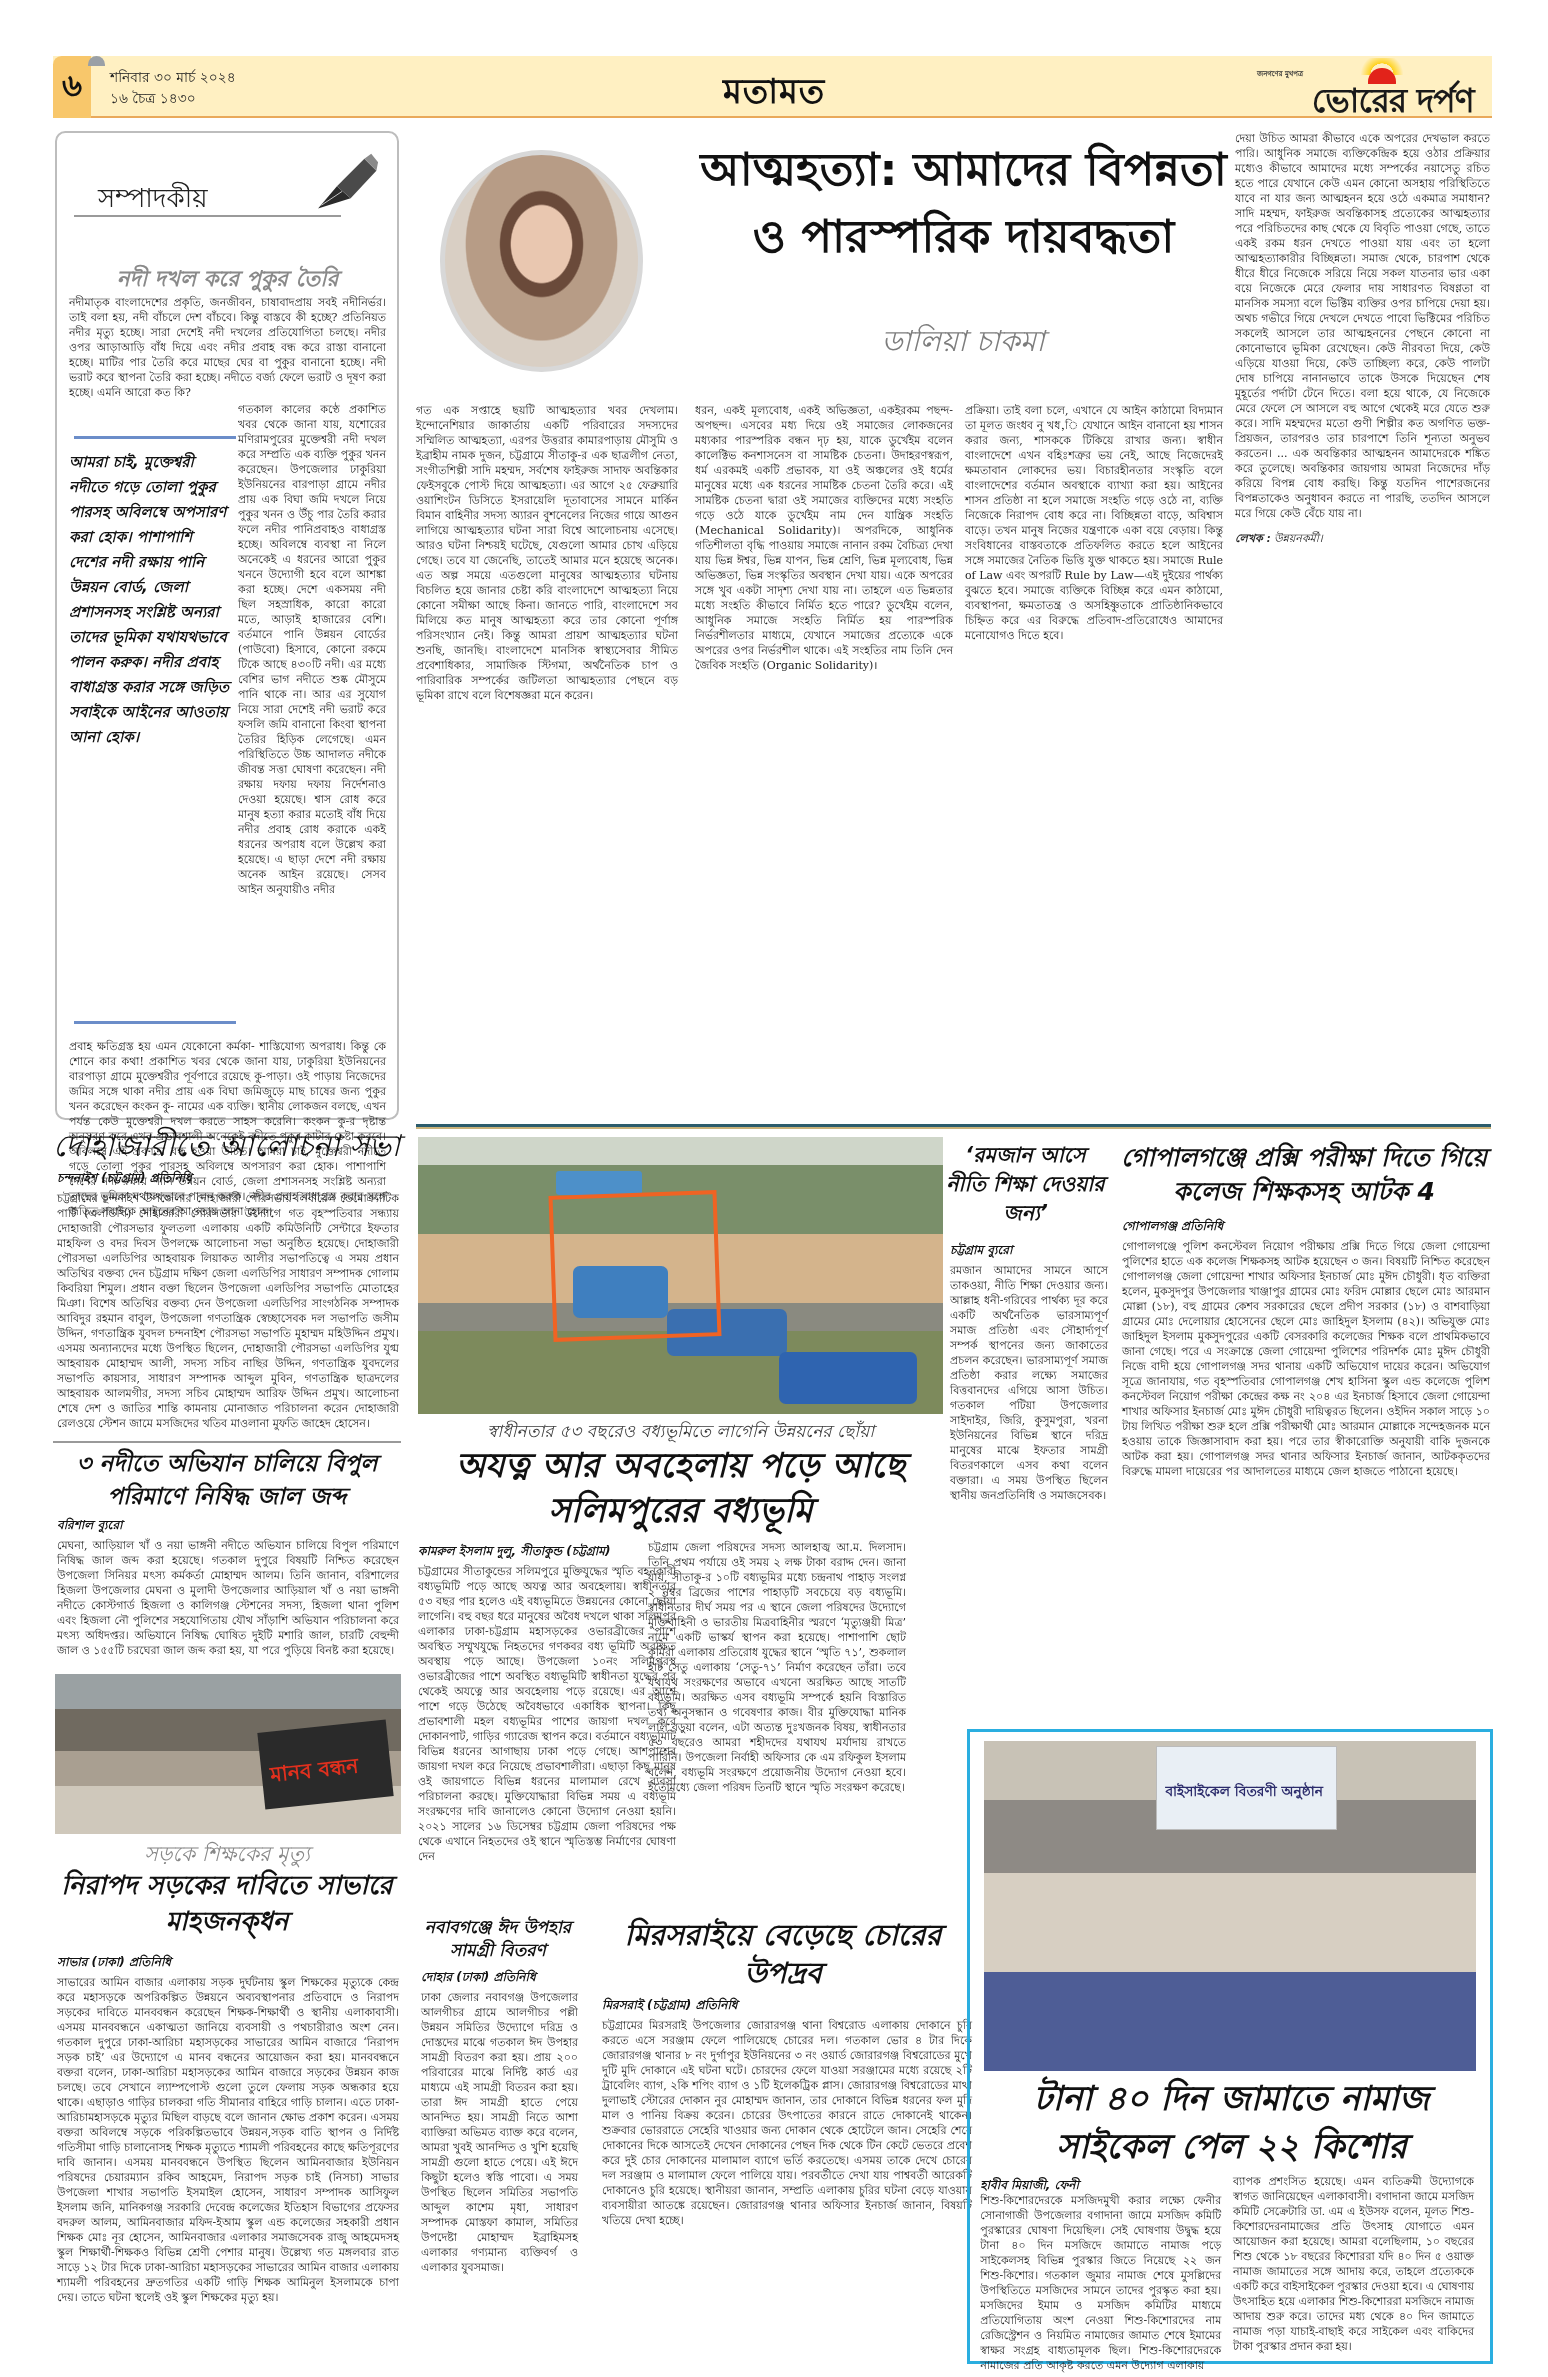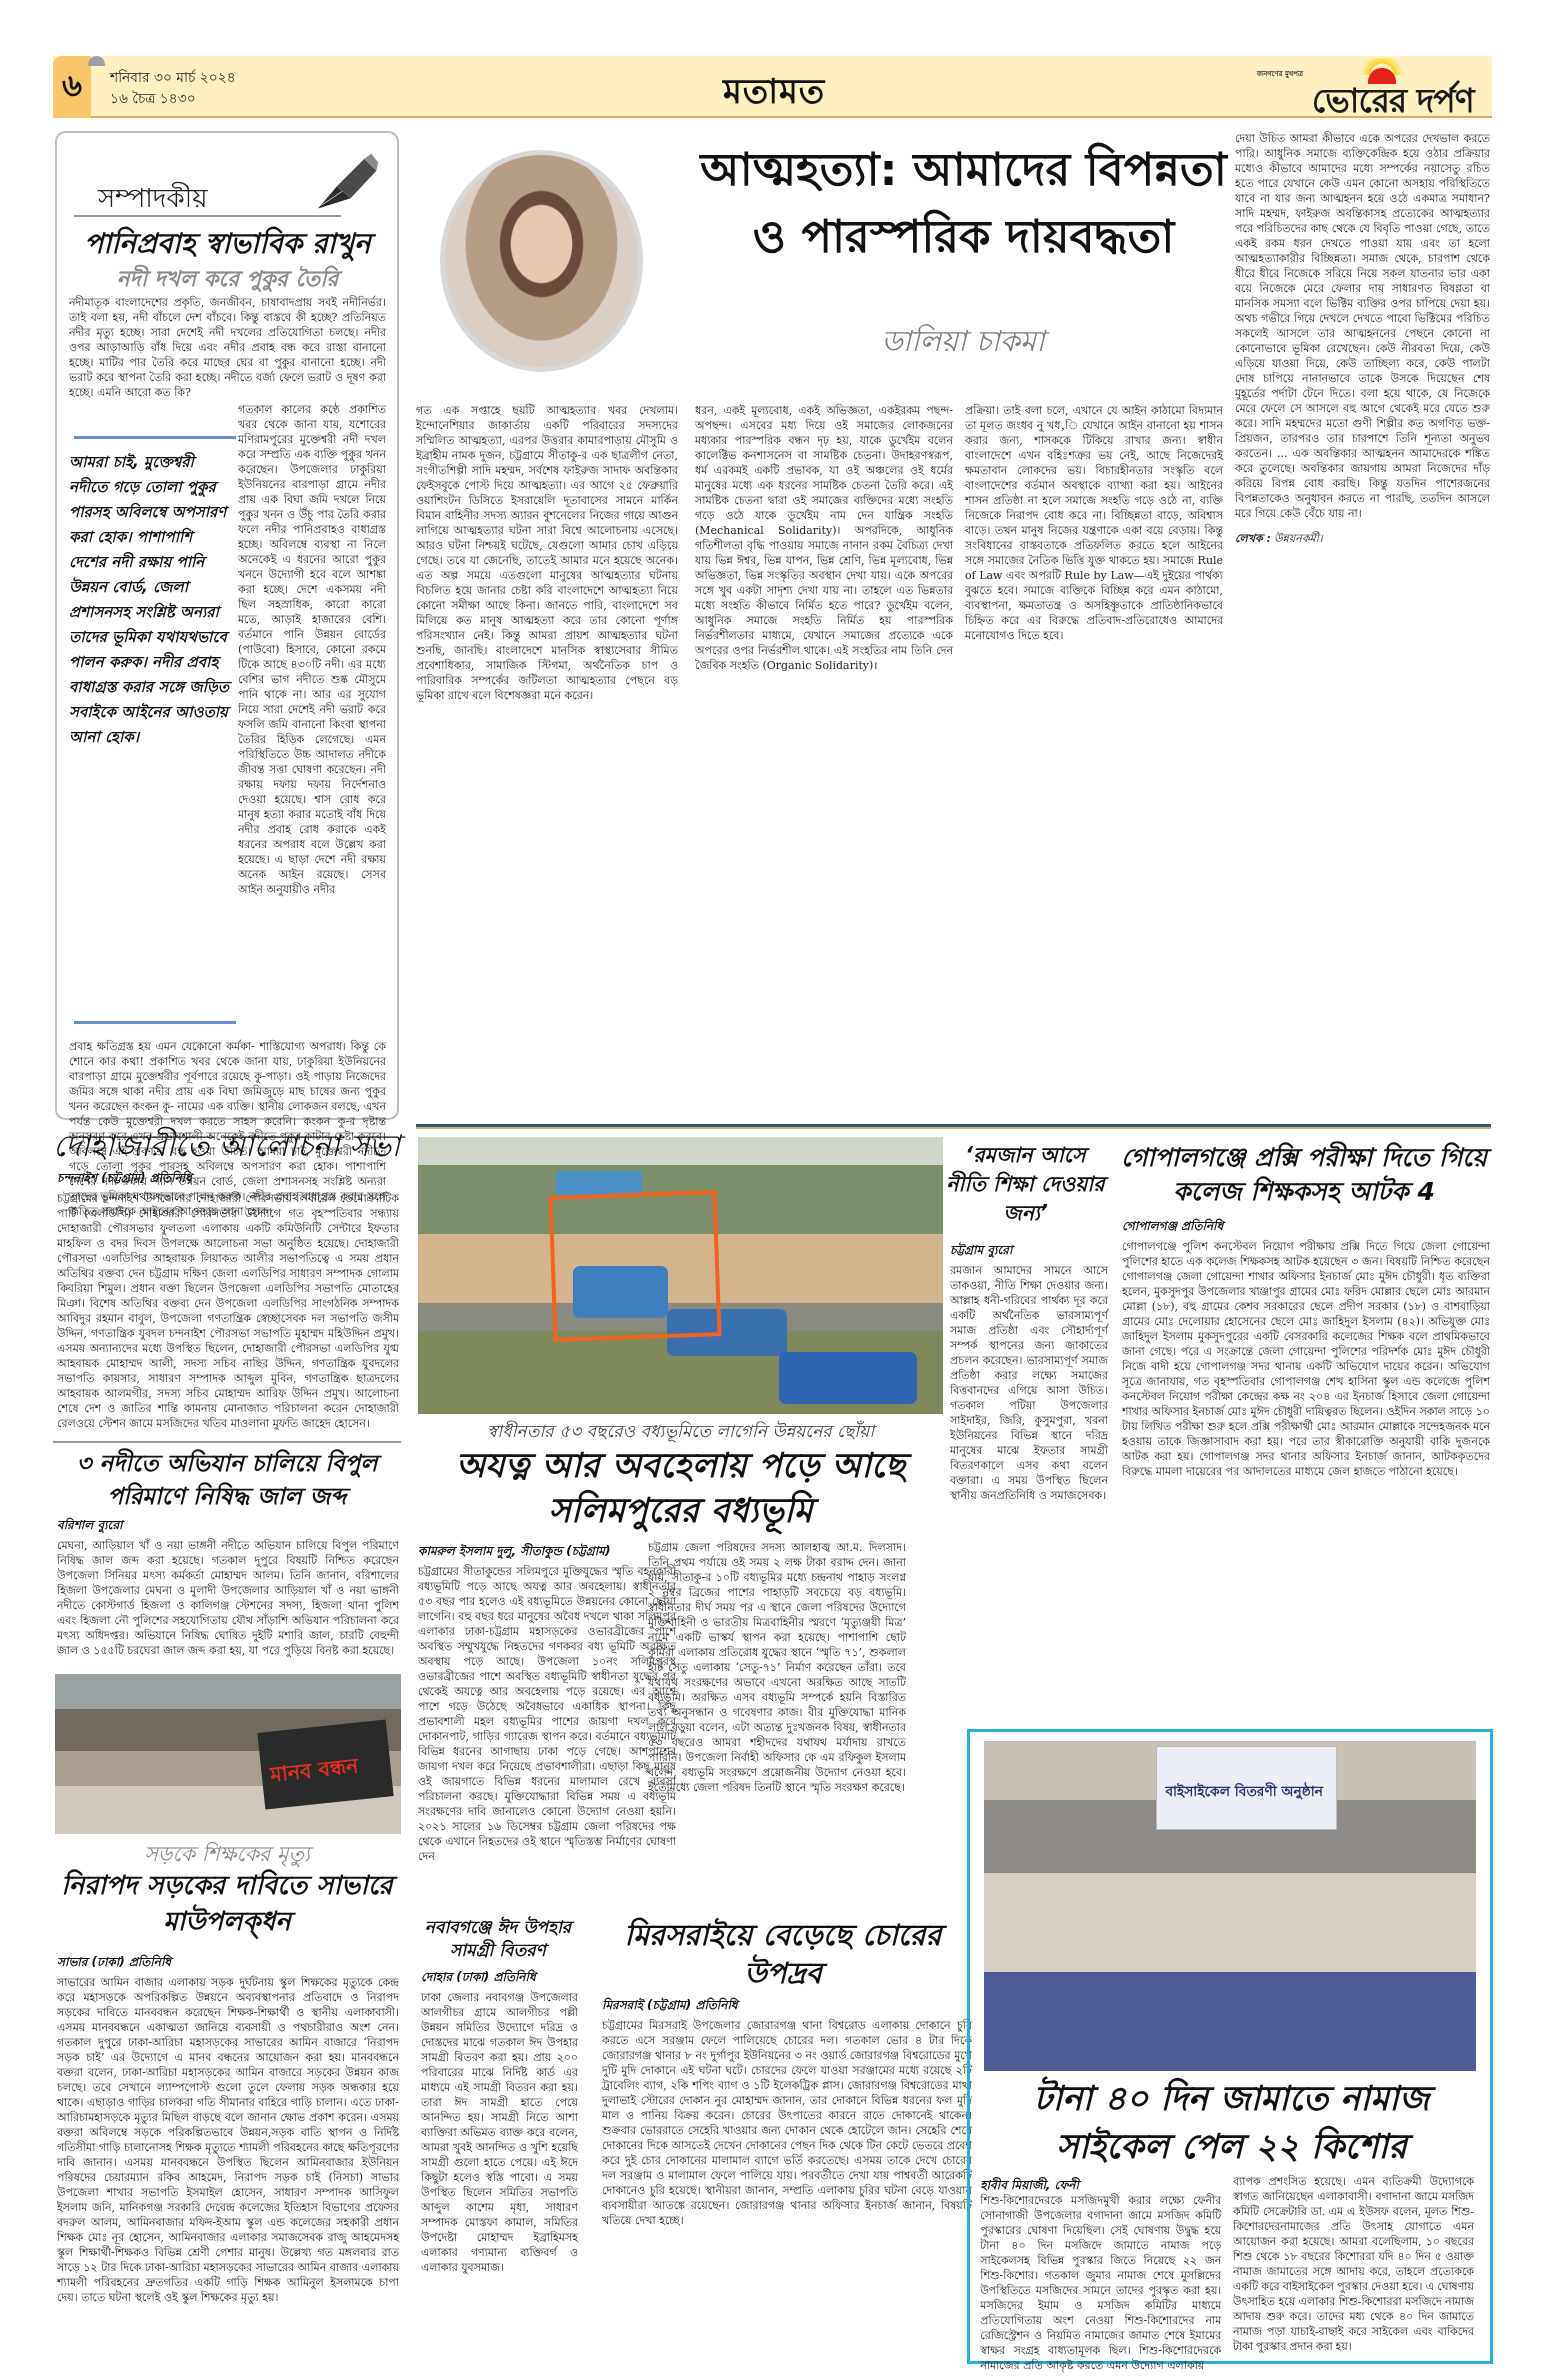--- a/index.html
+++ b/index.html
@@ -122,21 +122,20 @@
 
 <div id="editorial" class="abs">
   <svg id="pen-icon" viewBox="0 0 80 70">
     <polygon points="8,66 30,40 46,54" fill="#2b2b2b"></polygon>
     <polygon points="30,40 62,8 76,22 46,54" fill="#4a4a4a"></polygon>
     <polygon points="62,8 70,2 78,12 76,22" fill="#8a8a8a"></polygon>
     <line x1="12" y1="62" x2="36" y2="46" stroke="#ddd" stroke-width="1"></line>
   </svg>
   <div id="ed-label">সম্পাদকীয়</div>
   <div id="ed-rule"></div>
-  <div id="ed-title">পানিপ্রবাহ স্বাভাবিক রাখুন</div>
   <div id="ed-sub">নদী দখল করে পুকুর তৈরি</div>
   <div id="ed-p1" class="body-text">নদীমাতৃক বাংলাদেশের প্রকৃতি, জনজীবন, চাষাবাদপ্রায় সবই নদীনির্ভর। তাই বলা হয়, নদী বাঁচলে দেশ বাঁচবে। কিন্তু বাস্তবে কী হচ্ছে? প্রতিনিয়ত নদীর মৃত্যু হচ্ছে। সারা দেশেই নদী দখলের প্রতিযোগিতা চলছে। নদীর ওপর আড়াআড়ি বাঁধ দিয়ে এবং নদীর প্রবাহ বন্ধ করে রাস্তা বানানো হচ্ছে। মাটির পার তৈরি করে মাছের ঘের বা পুকুর বানানো হচ্ছে। নদী ভরাট করে স্থাপনা তৈরি করা হচ্ছে। নদীতে বর্জ্য ফেলে ভরাট ও দূষণ করা হচ্ছে। এমনি আরো কত কি?</div>
   <div id="ed-pull-rule"></div>
   <div id="ed-pull">
     <div id="ed-pull-text">আমরা চাই, মুক্তেশ্বরী নদীতে গড়ে তোলা পুকুর পারসহ অবিলম্বে অপসারণ করা হোক। পাশাপাশি দেশের নদী রক্ষায় পানি উন্নয়ন বোর্ড, জেলা প্রশাসনসহ সংশ্লিষ্ট অন্যরা তাদের ভূমিকা যথাযথভাবে পালন করুক। নদীর প্রবাহ বাধাগ্রস্ত করার সঙ্গে জড়িত সবাইকে আইনের আওতায় আনা হোক।</div>
   </div>
   <div id="ed-pull-rule2"></div>
   <div id="ed-col2" class="body-text">গতকাল কালের কণ্ঠে প্রকাশিত খবর থেকে জানা যায়, যশোরের মণিরামপুরের মুক্তেশ্বরী নদী দখল করে সম্প্রতি এক ব্যক্তি পুকুর খনন করেছেন। উপজেলার ঢাকুরিয়া ইউনিয়নের বারপাড়া গ্রামে নদীর প্রায় এক বিঘা জমি দখলে নিয়ে পুকুর খনন ও উঁচু পার তৈরি করার ফলে নদীর পানিপ্রবাহও বাধাগ্রস্ত হচ্ছে। অবিলম্বে ব্যবস্থা না নিলে অনেকেই এ ধরনের আরো পুকুর খননে উদ্যোগী হবে বলে আশঙ্কা করা হচ্ছে। দেশে একসময় নদী ছিল সহস্রাধিক, কারো কারো মতে, আড়াই হাজারের বেশি। বর্তমানে পানি উন্নয়ন বোর্ডের (পাউবো) হিসাবে, কোনো রকমে টিকে আছে ৪৩০টি নদী। এর মধ্যে বেশির ভাগ নদীতে শুষ্ক মৌসুমে পানি থাকে না। আর এর সুযোগ নিয়ে সারা দেশেই নদী ভরাট করে ফসলি জমি বানানো কিংবা স্থাপনা তৈরির হিড়িক লেগেছে। এমন পরিস্থিতিতে উচ্চ আদালত নদীকে জীবন্ত সত্তা ঘোষণা করেছেন। নদী রক্ষায় দফায় দফায় নির্দেশনাও দেওয়া হয়েছে। শ্বাস রোধ করে মানুষ হত্যা করার মতোই বাঁধ দিয়ে নদীর প্রবাহ রোধ করাকে একই ধরনের অপরাধ বলে উল্লেখ করা হয়েছে। এ ছাড়া দেশে নদী রক্ষায় অনেক আইন রয়েছে। সেসব আইন অনুযায়ীও নদীর</div>
   <div id="ed-tail" class="body-text">প্রবাহ ক্ষতিগ্রস্ত হয় এমন যেকোনো কর্মকা- শাস্তিযোগ্য অপরাধ। কিন্তু কে শোনে কার কথা! প্রকাশিত খবর থেকে জানা যায়, ঢাকুরিয়া ইউনিয়নের বারপাড়া গ্রামে মুক্তেশ্বরীর পূর্বপারে রয়েছে কু-পাড়া। ওই পাড়ায় নিজেদের জমির সঙ্গে থাকা নদীর প্রায় এক বিঘা জমিজুড়ে মাছ চাষের জন্য পুকুর খনন করেছেন কংকন কু- নামের এক ব্যক্তি। স্থানীয় লোকজন বলছে, এখন পর্যন্ত কেউ মুক্তেশ্বরী দখল করতে সাহস করেনি। কংকন কু-র দৃষ্টান্ত অনুসরণ করে এখন প্রভাবশালী অনেকেই নদীতে পুকুর কাটার চেষ্টা করবে। অবিলম্বে এই প্রবণতা বন্ধ হওয়া উচিত। আমরা চাই, মুক্তেশ্বরী নদীতে গড়ে তোলা পুকুর পারসহ অবিলম্বে অপসারণ করা হোক। পাশাপাশি দেশের নদী রক্ষায় পানি উন্নয়ন বোর্ড, জেলা প্রশাসনসহ সংশ্লিষ্ট অন্যরা তাদের ভূমিকা যথাযথভাবে পালন করুক। নদীর প্রবাহ বাধাগ্রস্ত করার সঙ্গে জড়িত সবাইকে আইনের আওতায় আনা হোক।</div>
 </div>
@@ -170,21 +169,21 @@
   <div class="byline">বরিশাল ব্যুরো</div>
   <div class="body-text">মেঘনা, আড়িয়াল খাঁ ও নয়া ভাঙ্গনী নদীতে অভিযান চালিয়ে বিপুল পরিমাণে নিষিদ্ধ জাল জব্দ করা হয়েছে। গতকাল দুপুরে বিষয়টি নিশ্চিত করেছেন উপজেলা সিনিয়র মৎস্য কর্মকর্তা মোহাম্মদ আলম। তিনি জানান, বরিশালের হিজলা উপজেলার মেঘনা ও মুলাদী উপজেলার আড়িয়াল খাঁ ও নয়া ভাঙ্গনী নদীতে কোস্টগার্ড হিজলা ও কালিগঞ্জ স্টেশনের সদস্য, হিজলা থানা পুলিশ এবং হিজলা নৌ পুলিশের সহযোগিতায় যৌথ সাঁড়াশি অভিযান পরিচালনা করে মৎস্য অধিদপ্তর। অভিযানে নিষিদ্ধ ঘোষিত দুইটি মশারি জাল, চারটি বেহুন্দী জাল ও ১৫৫টি চরঘেরা জাল জব্দ করা হয়, যা পরে পুড়িয়ে বিনষ্ট করা হয়েছে।</div>
 </div>
 
 <div id="protest-photo" class="abs">
   <div class="banner">
       <span>মানব বন্ধন</span>
     </div>
 </div>
 <div id="savar-kicker" class="abs">সড়কে শিক্ষকের মৃত্যু</div>
-<div id="savar-title" class="abs hl">নিরাপদ সড়কের দাবিতে সাভারে মাউপলক্ধন</div>
+<div id="savar-title" class="abs hl">নিরাপদ সড়কের দাবিতে সাভারে মাহজনক্ধন</div>
 <div id="savar-body" class="abs">
   <div class="byline">সাভার (ঢাকা) প্রতিনিধি</div>
   <div class="body-text">সাভারের আমিন বাজার এলাকায় সড়ক দুর্ঘটনায় স্কুল শিক্ষকের মৃত্যুকে কেন্দ্র করে মহাসড়কে অপরিকল্পিত উন্নয়নে অব্যবস্থাপনার প্রতিবাদে ও নিরাপদ সড়কের দাবিতে মানববন্ধন করেছেন শিক্ষক-শিক্ষার্থী ও স্থানীয় এলাকাবাসী। এসময় মানববন্ধনে একাত্মতা জানিয়ে ব্যবসায়ী ও পথচারীরাও অংশ নেন। গতকাল দুপুরে ঢাকা-আরিচা মহাসড়কের সাভারের আমিন বাজারে ‘নিরাপদ সড়ক চাই’ এর উদ্যোগে এ মানব বন্ধনের আয়োজন করা হয়। মানববন্ধনে বক্তরা বলেন, ঢাকা-আরিচা মহাসড়কের আমিন বাজারে সড়কের উন্নয়ন কাজ চলছে। তবে সেখানে ল্যাম্পপোস্ট গুলো তুলে ফেলায় সড়ক অন্ধকার হয়ে থাকে। এছাড়াও গাড়ির চালকরা গতি সীমানার বাহিরে গাড়ি চালান। এতে ঢাকা-আরিচামহাসড়কে মৃত্যুর মিছিল বাড়ছে বলে জানান ক্ষোভ প্রকাশ করেন। এসময় বক্তরা অবিলম্বে সড়কে পরিকল্পিতভাবে উন্নয়ন,সড়ক বাতি স্থাপন ও নির্দিষ্ট গতিসীমা গাড়ি চালানোসহ শিক্ষক মৃত্যুতে শ্যামলী পরিবহনের কাছে ক্ষতিপূরণের দাবি জানান। এসময় মানববন্ধনে উপস্থিত ছিলেন আমিনবাজার ইউনিয়ন পরিষদের চেয়ারম্যান রকিব আহমেদ, নিরাপদ সড়ক চাই (নিসচা) সাভার উপজেলা শাখার সভাপতি ইসমাইল হোসেন, সাধারণ সম্পাদক আসিফুল ইসলাম জনি, মানিকগঞ্জ সরকারি দেবেন্দ্র কলেজের ইতিহাস বিভাগের প্রফেসর বদরুল আলম, আমিনবাজার মফিদ-ইআম স্কুল এন্ড কলেজের সহকারী প্রধান শিক্ষক মোঃ নূর হোসেন, আমিনবাজার এলাকার সমাজসেবক রাজু আহমেদসহ স্কুল শিক্ষার্থী-শিক্ষকও বিভিন্ন শ্রেণী পেশার মানুষ। উল্লেখ্য গত মঙ্গলবার রাত সাড়ে ১২ টার দিকে ঢাকা-আরিচা মহাসড়কের সাভারের আমিন বাজার এলাকায় শ্যামলী পরিবহনের দ্রুতগতির একটি গাড়ি শিক্ষক আমিনুল ইসলামকে চাপা দেয়। তাতে ঘটনা স্থলেই ওই স্কুল শিক্ষকের মৃত্যু হয়।</div>
 </div>
 
 <div id="killing-photo" class="abs">
   <div class="tarp4"></div>
   <div class="tarp1"></div>
   <div class="tarp2"></div>
   <div class="tarp3"></div>

